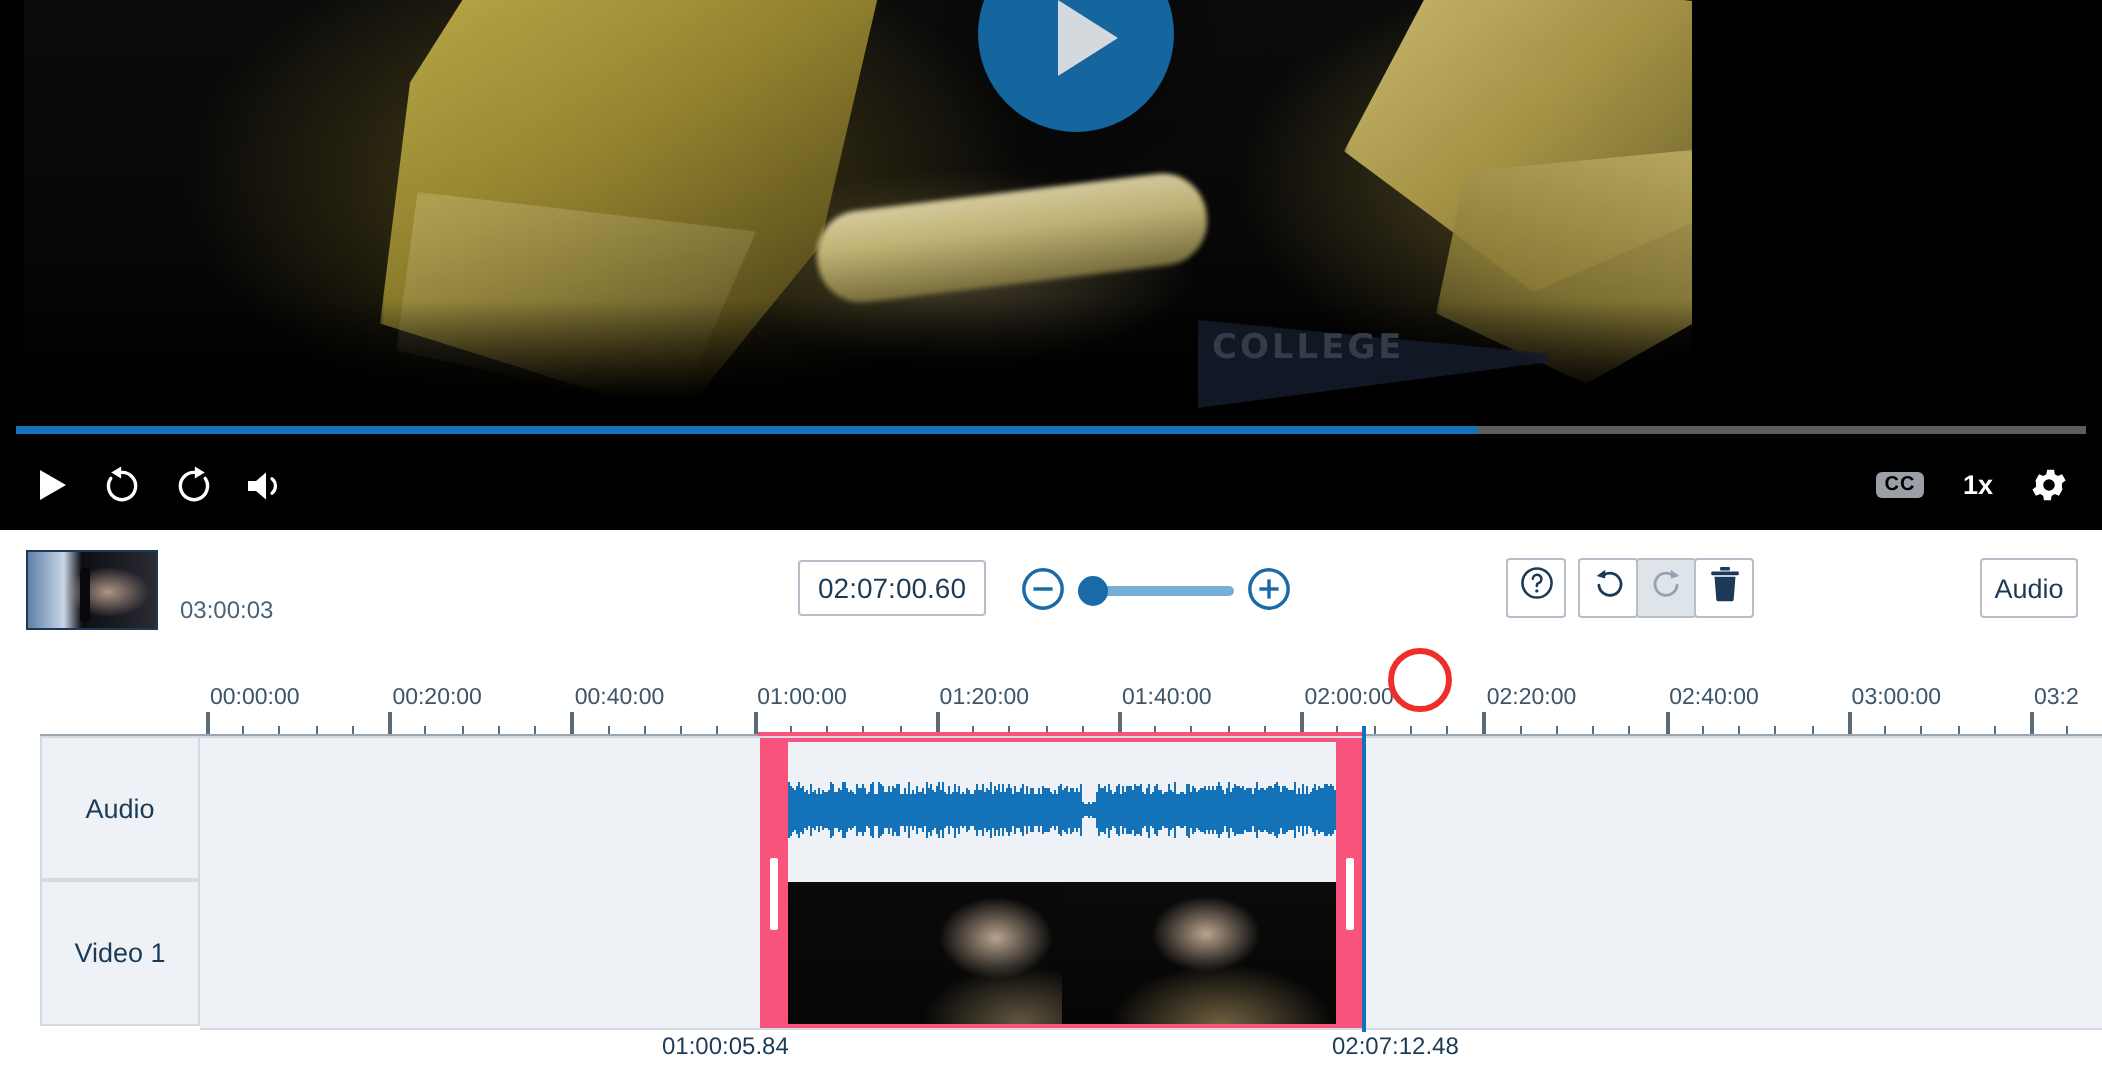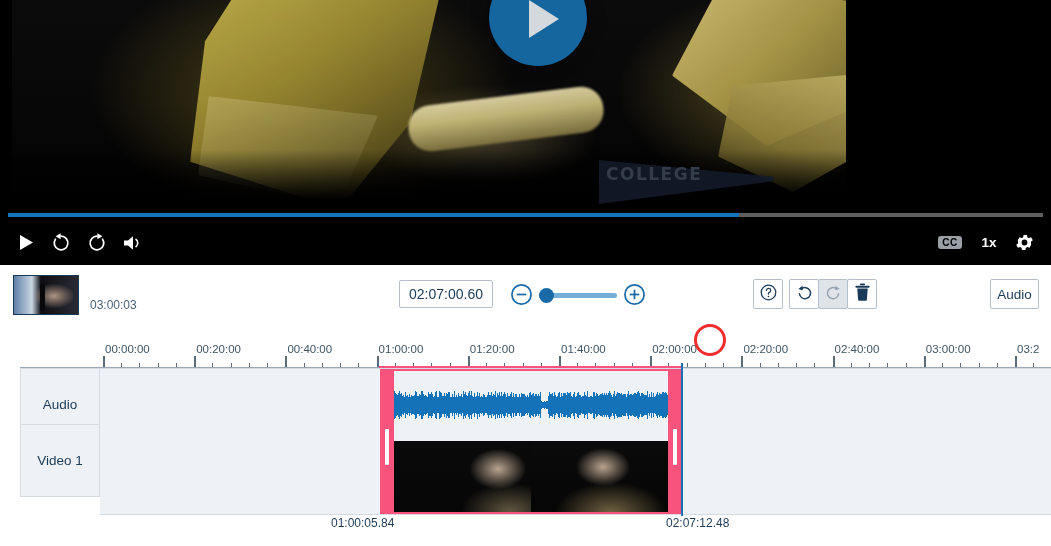--- a/index.html
+++ b/index.html
@@ -409,21 +409,21 @@
     border: 1px solid #d4dbe2;
     background: #eef2f6;
     display: flex;
     align-items: center;
     justify-content: center;
     font-size: 13.5px;
     color: #1b3a57;
     cursor: pointer;
   }
   .tl-audio { top: 0;  height: 72px; }
-  .tl-video { top: 56px; height: 73px; }
+  .tl-video { top: 72px; height: 73px; }
 
   .lane-area {
     position: absolute;
     left: 80px;
     top: 0;
     width: 951px;
     height: 145px;
     background: #eef2f6;
     border-top: 1px solid #d4dbe2;
     border-bottom: 1px solid #d4dbe2;

